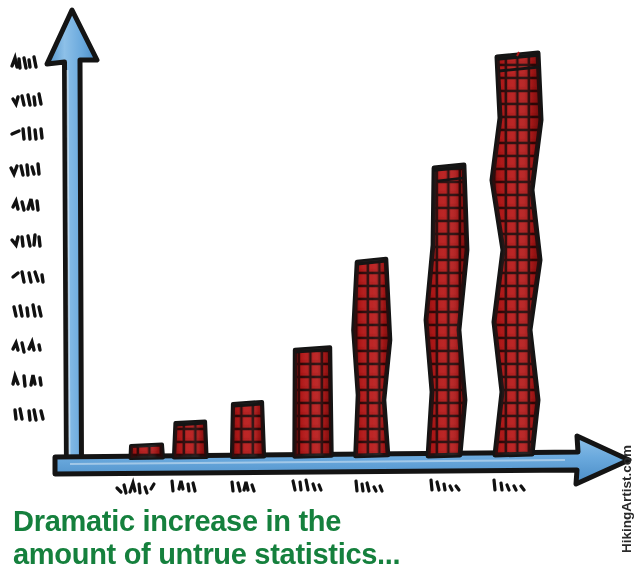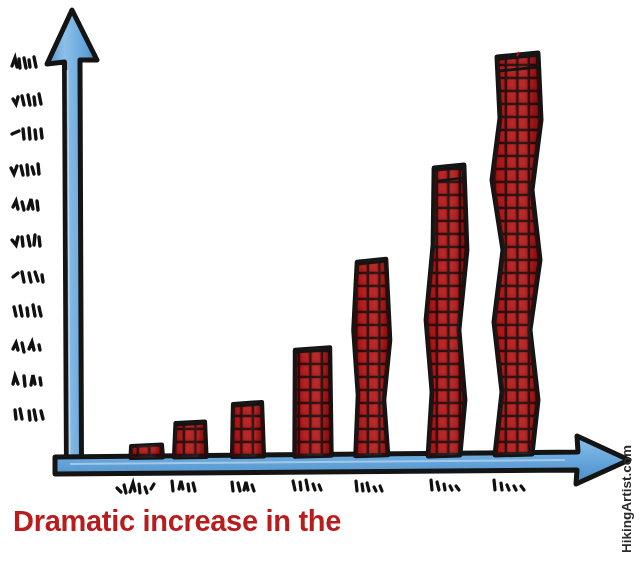--- a/index.html
+++ b/index.html
@@ -8,21 +8,21 @@
     font-family:"Liberation Sans", sans-serif;
     -webkit-font-smoothing:antialiased;
   }
   #stage{position:absolute;left:0;top:0;width:640px;height:585px;}
   #chart-svg{position:absolute;left:0;top:0;width:640px;height:520px;}
 
   .caption{
     position:absolute;left:13px;top:505px;width:470px;
     font-family:"Liberation Sans", sans-serif;
     font-weight:bold;font-size:29px;line-height:33px;
-    color:#b91c1c;letter-spacing:-0.3px;
+    color:#15803d;letter-spacing:-0.3px;
   }
   .caption span{display:block;}
   .wm-wrap{position:absolute;right:0px;bottom:18px;width:20px;height:130px;}
   .wm-inner{
     position:absolute;left:-56px;top:52px;width:130px;height:20px;
     transform:rotate(-90deg);
     font-family:"Liberation Sans", sans-serif;
     font-weight:bold;font-size:13.5px;color:#2a2a2a;
     white-space:nowrap;text-align:center;
   }
@@ -173,19 +173,20 @@
         <path d="M1 0 l1 10 M7 2 l2 8 M14 4 l1 6 M20 6 l2 4 M26 6 l3 4" stroke-width="3.2"></path>
       </g>
       <g transform="translate(493,480)">
         <path d="M1 0 l1 10 M8 3 l1 7 M14 5 l2 5 M21 6 l2 4 M28 6 l3 4" stroke-width="3.2"></path>
       </g>
     </g>
   </svg>
 
   <div class="caption">
     <span>Dramatic increase in the</span>
+    <span>amount of untrue statistics...</span>
   </div>
 
   <div class="wm-wrap">
     <div class="wm-inner">HikingArtist.com</div>
   </div>
 
 </div>
 
 </body></html>

